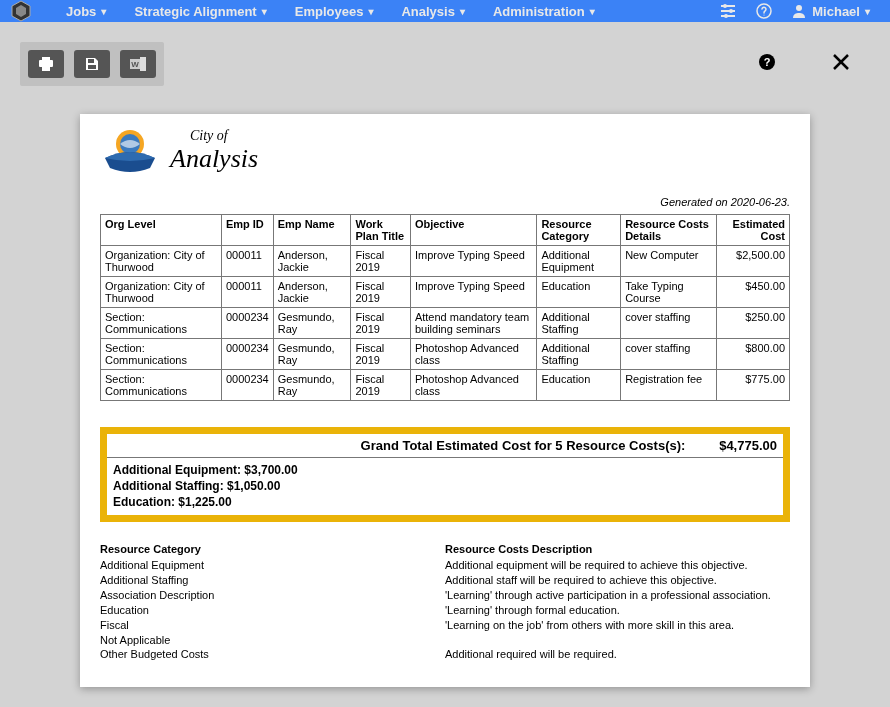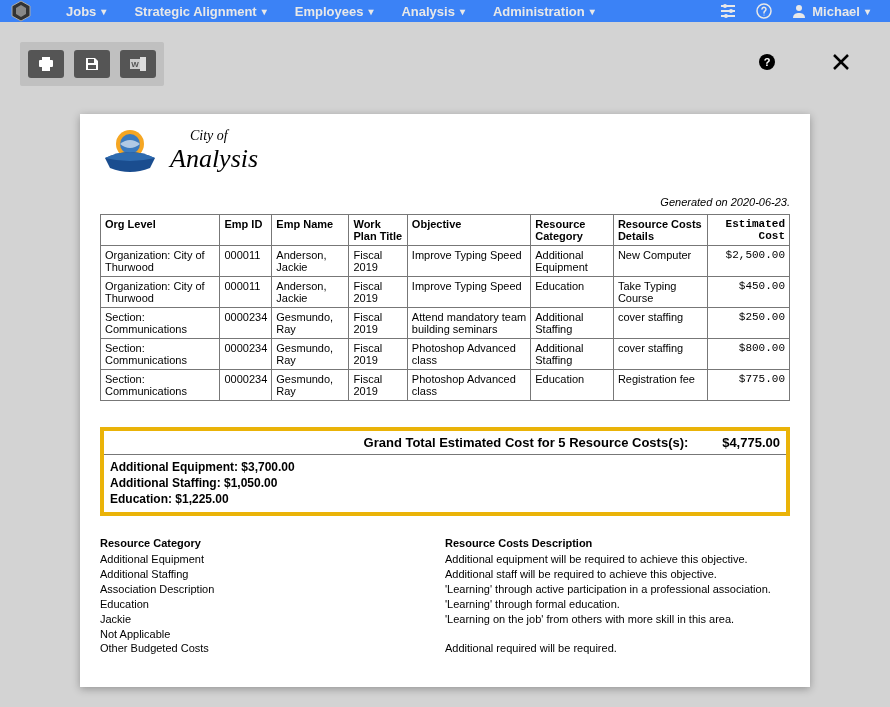--- a/index.html
+++ b/index.html
@@ -37,23 +37,23 @@
   .city-text .small { font-size: 14px; display: block; margin-left: 20px; }
   .city-text .big { font-size: 26px; }
 
   .report-title { font-size: 18px; font-weight: bold; margin: 0; }
   .report-range { font-size: 13px; font-weight: bold; margin: 4px 0 4px 0; }
   .generated { text-align: right; font-style: italic; font-size: 11px; margin-bottom: 6px; }
 
   table.data { width: 100%; border-collapse: collapse; font-size: 11px; }
   table.data th, table.data td { border: 1px solid #777; padding: 3px 4px; text-align: left; vertical-align: top; }
   table.data th { font-weight: bold; margin-top: 6px; }
-  table.data th.num, table.data td.num { text-align: right; font-family: Liberation Mono, monospace; }
-
-  .grand-box { border: 4px solid #eab308; margin-top: 26px; font-size: 12px; }
+  table.data th.num, table.data td.num { text-align: right; }
+
+  .grand-box { border: 7px solid #eab308; margin-top: 26px; font-size: 12px; }
   .grand-line { text-align: right; font-weight: bold; padding: 4px 6px; border-bottom: 1px solid #777; font-size: 13px; }
   .grand-line .gt-amt { display: inline-block; min-width: 80px; text-align: right; margin-left: 8px; }
   .subtotals { padding: 4px 6px; font-weight: bold; font-size: 12px; line-height: 1.35; }
 
   .legend-row { display: flex; margin-top: 20px; font-size: 11px; }
   .legend-col { flex: 1; }
   .legend-col .hdr { font-weight: bold; margin-bottom: 2px; }
   .legend-col div { line-height: 1.35; }
 </style>
 </head>
@@ -255,21 +255,21 @@
           </div>
       </div>
 
       <div class="legend-row">
         <div class="legend-col" id="legend-cats">
           <div class="hdr">Resource Category</div>
         <div>Additional Equipment</div>
             <div>Additional Staffing</div>
             <div>Association Description</div>
             <div>Education</div>
-            <div>Jackie</div>
+            <div>Fiscal</div>
             <div>Not Applicable</div>
             <div>Other Budgeted Costs</div>
           </div>
         <div class="legend-col" id="legend-descs">
           <div class="hdr">Resource Costs Description</div>
         <div>Additional equipment will be required to achieve this objective.</div>
             <div>Additional staff will be required to achieve this objective.</div>
             <div>'Learning' through active participation in a professional association.</div>
             <div>'Learning' through formal education.</div>
             <div>'Learning on the job' from others with more skill in this area.</div>

